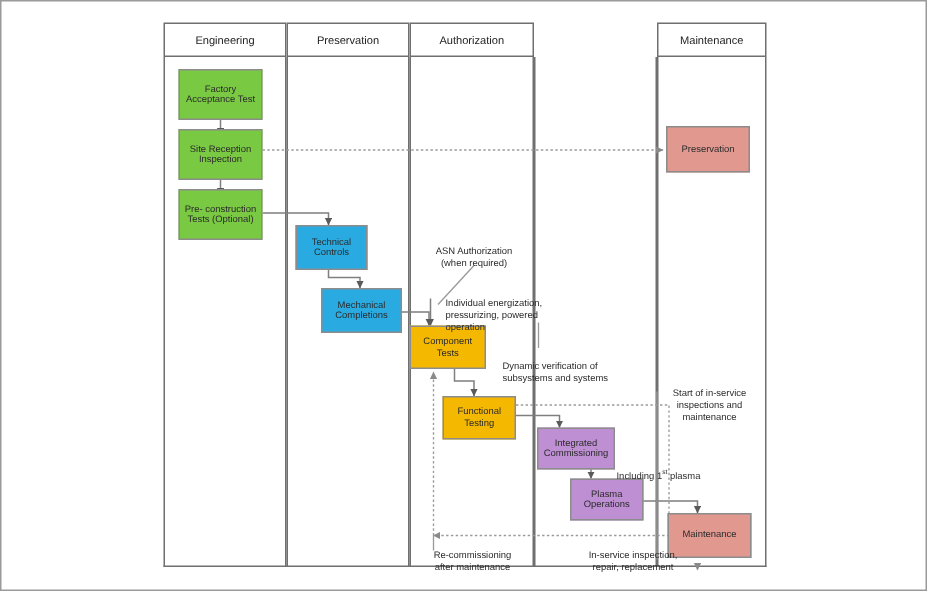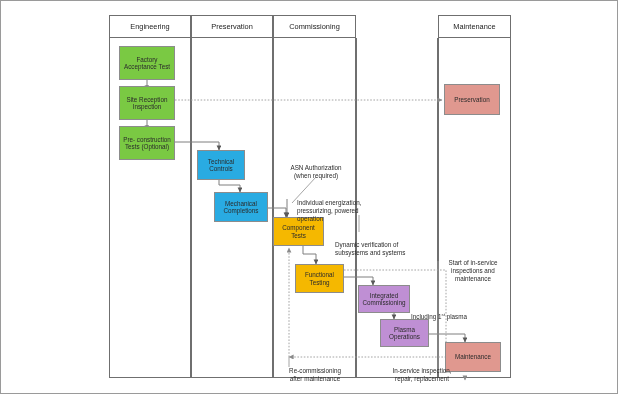--- a/index.html
+++ b/index.html
@@ -66,21 +66,21 @@
 <div id="page">
   <div id="canvas">
 
     <div class="lane-head" style="left:108px;top:14px;width:82px;height:23px;">
       <span>Engineering</span>
     </div>
     <div class="lane-head" style="left:190px;top:14px;width:82px;height:23px;">
       <span>Preservation</span>
     </div>
     <div class="lane-head" style="left:272px;top:14px;width:83px;height:23px;">
-      <span>Commissioning</span>
+      <span>Authorization</span>
     </div>
     <div class="lane-head" style="left:437px;top:14px;width:73px;height:23px;">
       <span>Maintenance</span>
     </div>
 
     <div class="lane-body" style="left:108px;top:37px;width:82px;height:340px;"></div>
     <div class="lane-body" style="left:190px;top:37px;width:82px;height:340px;"></div>
     <div class="lane-body" style="left:272px;top:37px;width:83px;height:340px;"></div>
     <div class="lane-body" style="left:355px;top:37px;width:82px;height:340px;"></div>
     <div class="lane-body" style="left:437px;top:37px;width:73px;height:340px;"></div>

